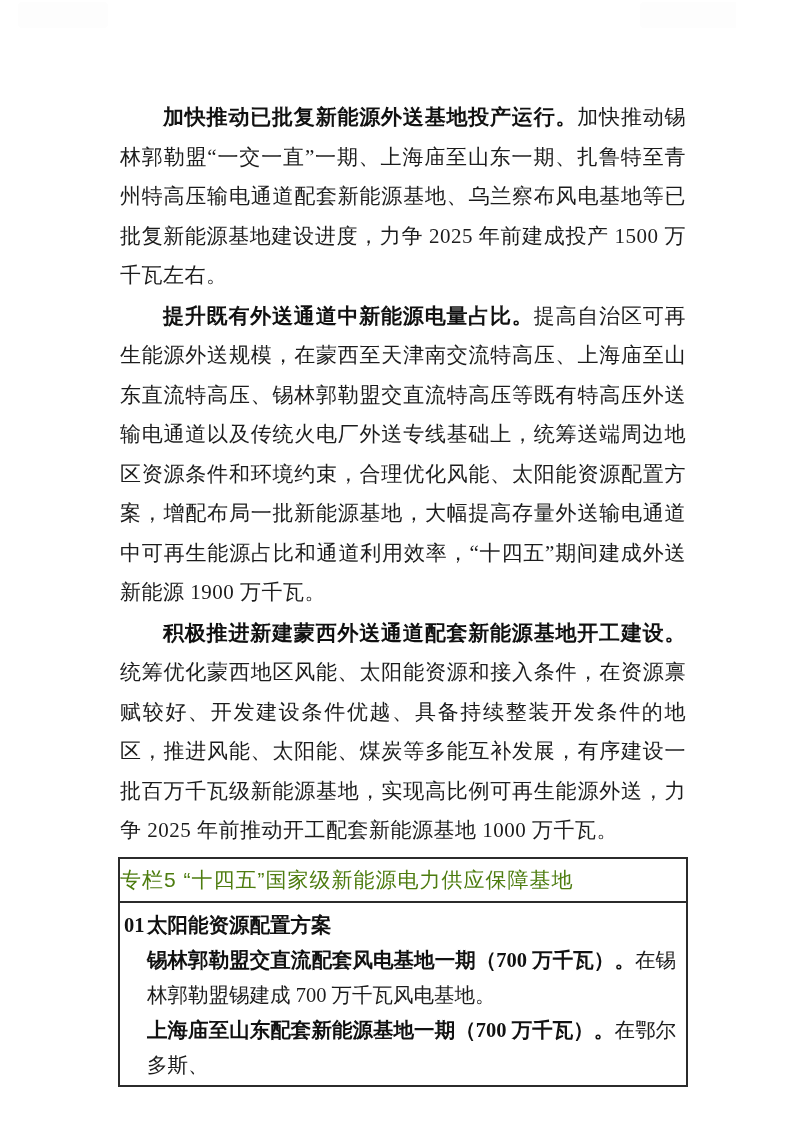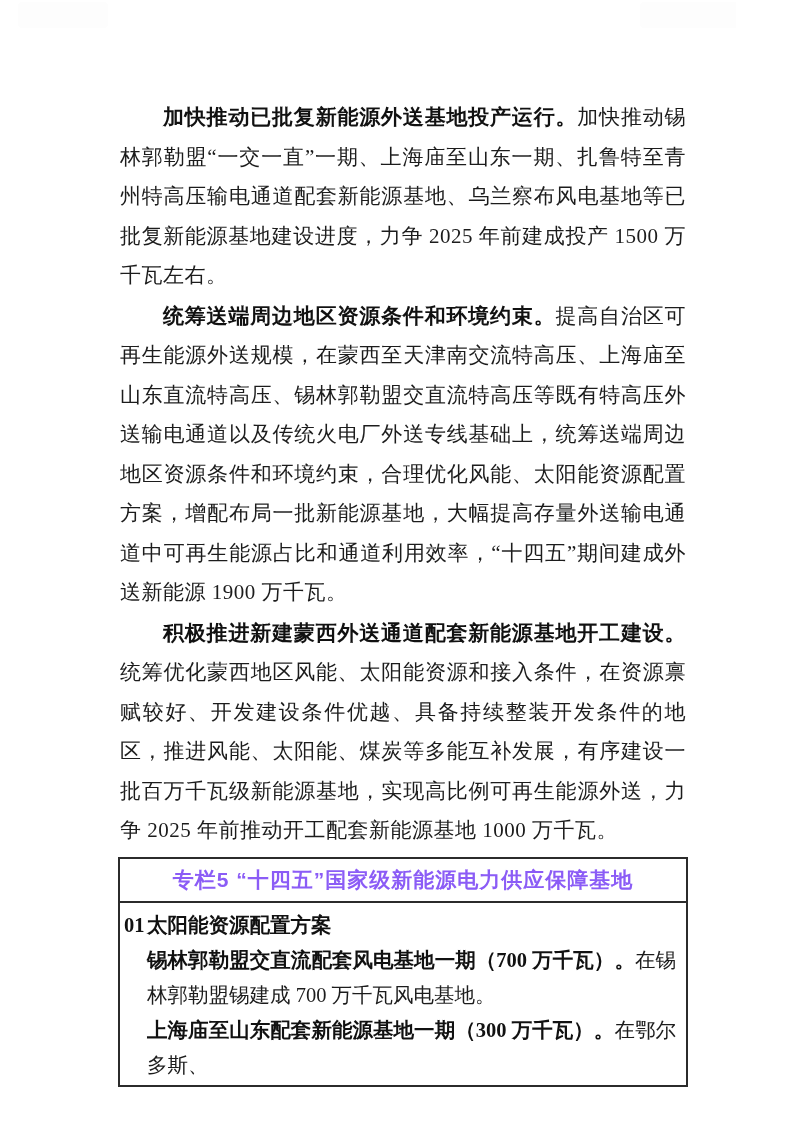--- a/index.html
+++ b/index.html
@@ -52,25 +52,25 @@
   .callout {
     box-sizing: border-box;
     width: 570px;
     margin-left: -2px;
     margin-top: 6px;
     border: 2px solid #2b2b2b;
     background: #ffffff;
   }
   .callout-title {
     font-family: "Liberation Sans", "DejaVu Sans", sans-serif;
-    font-weight: 700;
+    font-weight: 400;
     font-size: 21px;
     line-height: 42px;
-    text-align: center;
-    color: #8b5cf6;
+    text-align: left;
+    color: #4d7c0f;
     border-bottom: 2px solid #2b2b2b;
     letter-spacing: 1px;
   }
   .callout-body {
     padding: 5px 10px 2px 27px;
     font-size: 20.5px;
     line-height: 35px;
   }
   .sec-head {
     position: relative;
@@ -111,31 +111,31 @@
 
 <div class="page">
 
   <div class="scan-artifact left"></div>
   <div class="scan-artifact right"></div>
 
   <div class="content">
 
     <p class="para"><span class="lead">加快推动已批复新能源外送基地投产运行。</span><span class="body-text">加快推动锡林郭勒盟“一交一直”一期、上海庙至山东一期、扎鲁特至青州特高压输电通道配套新能源基地、乌兰察布风电基地等已批复新能源基地建设进度，力争 2025 年前建成投产 1500 万千瓦左右。</span></p>
 
-    <p class="para"><span class="lead">统筹送端周边地区资源条件和环境约束。</span><span class="body-text">提高自治区可再生能源外送规模，在蒙西至天津南交流特高压、上海庙至山东直流特高压、锡林郭勒盟交直流特高压等既有特高压外送输电通道以及传统火电厂外送专线基础上，统筹送端周边地区资源条件和环境约束，合理优化风能、太阳能资源配置方案，增配布局一批新能源基地，大幅提高存量外送输电通道中可再生能源占比和通道利用效率，“十四五”期间建成外送新能源 1900 万千瓦。</span></p>
+    <p class="para"><span class="lead">提升既有外送通道中新能源电量占比。</span><span class="body-text">提高自治区可再生能源外送规模，在蒙西至天津南交流特高压、上海庙至山东直流特高压、锡林郭勒盟交直流特高压等既有特高压外送输电通道以及传统火电厂外送专线基础上，统筹送端周边地区资源条件和环境约束，合理优化风能、太阳能资源配置方案，增配布局一批新能源基地，大幅提高存量外送输电通道中可再生能源占比和通道利用效率，“十四五”期间建成外送新能源 1900 万千瓦。</span></p>
 
     <p class="para"><span class="lead">积极推进新建蒙西外送通道配套新能源基地开工建设。</span><span class="body-text">统筹优化蒙西地区风能、太阳能资源和接入条件，在资源禀赋较好、开发建设条件优越、具备持续整装开发条件的地区，推进风能、太阳能、煤炭等多能互补发展，有序建设一批百万千瓦级新能源基地，实现高比例可再生能源外送，力争 2025 年前推动开工配套新能源基地 1000 万千瓦。</span></p>
 
     <div class="callout">
       <div class="callout-title">专栏5 “十四五”国家级新能源电力供应保障基地</div>
       <div class="callout-body">
         <div class="sec-head">
           <span class="sec-num">01</span><span>太阳能资源配置方案</span>
         </div>
         <p class="box-item"><span class="item-name">锡林郭勒盟交直流配套风电基地一期（700 万千瓦）。</span><span>在锡林郭勒盟锡建成 700 万千瓦风电基地。</span></p>
-        <p class="box-item"><span class="item-name">上海庙至山东配套新能源基地一期（300 万千瓦）。</span><span>在鄂尔多斯、</span></p>
+        <p class="box-item"><span class="item-name">上海庙至山东配套新能源基地一期（700 万千瓦）。</span><span>在鄂尔多斯、</span></p>
       </div>
     </div>
 
   </div>
 
 
 </div>
 
 </body></html>

